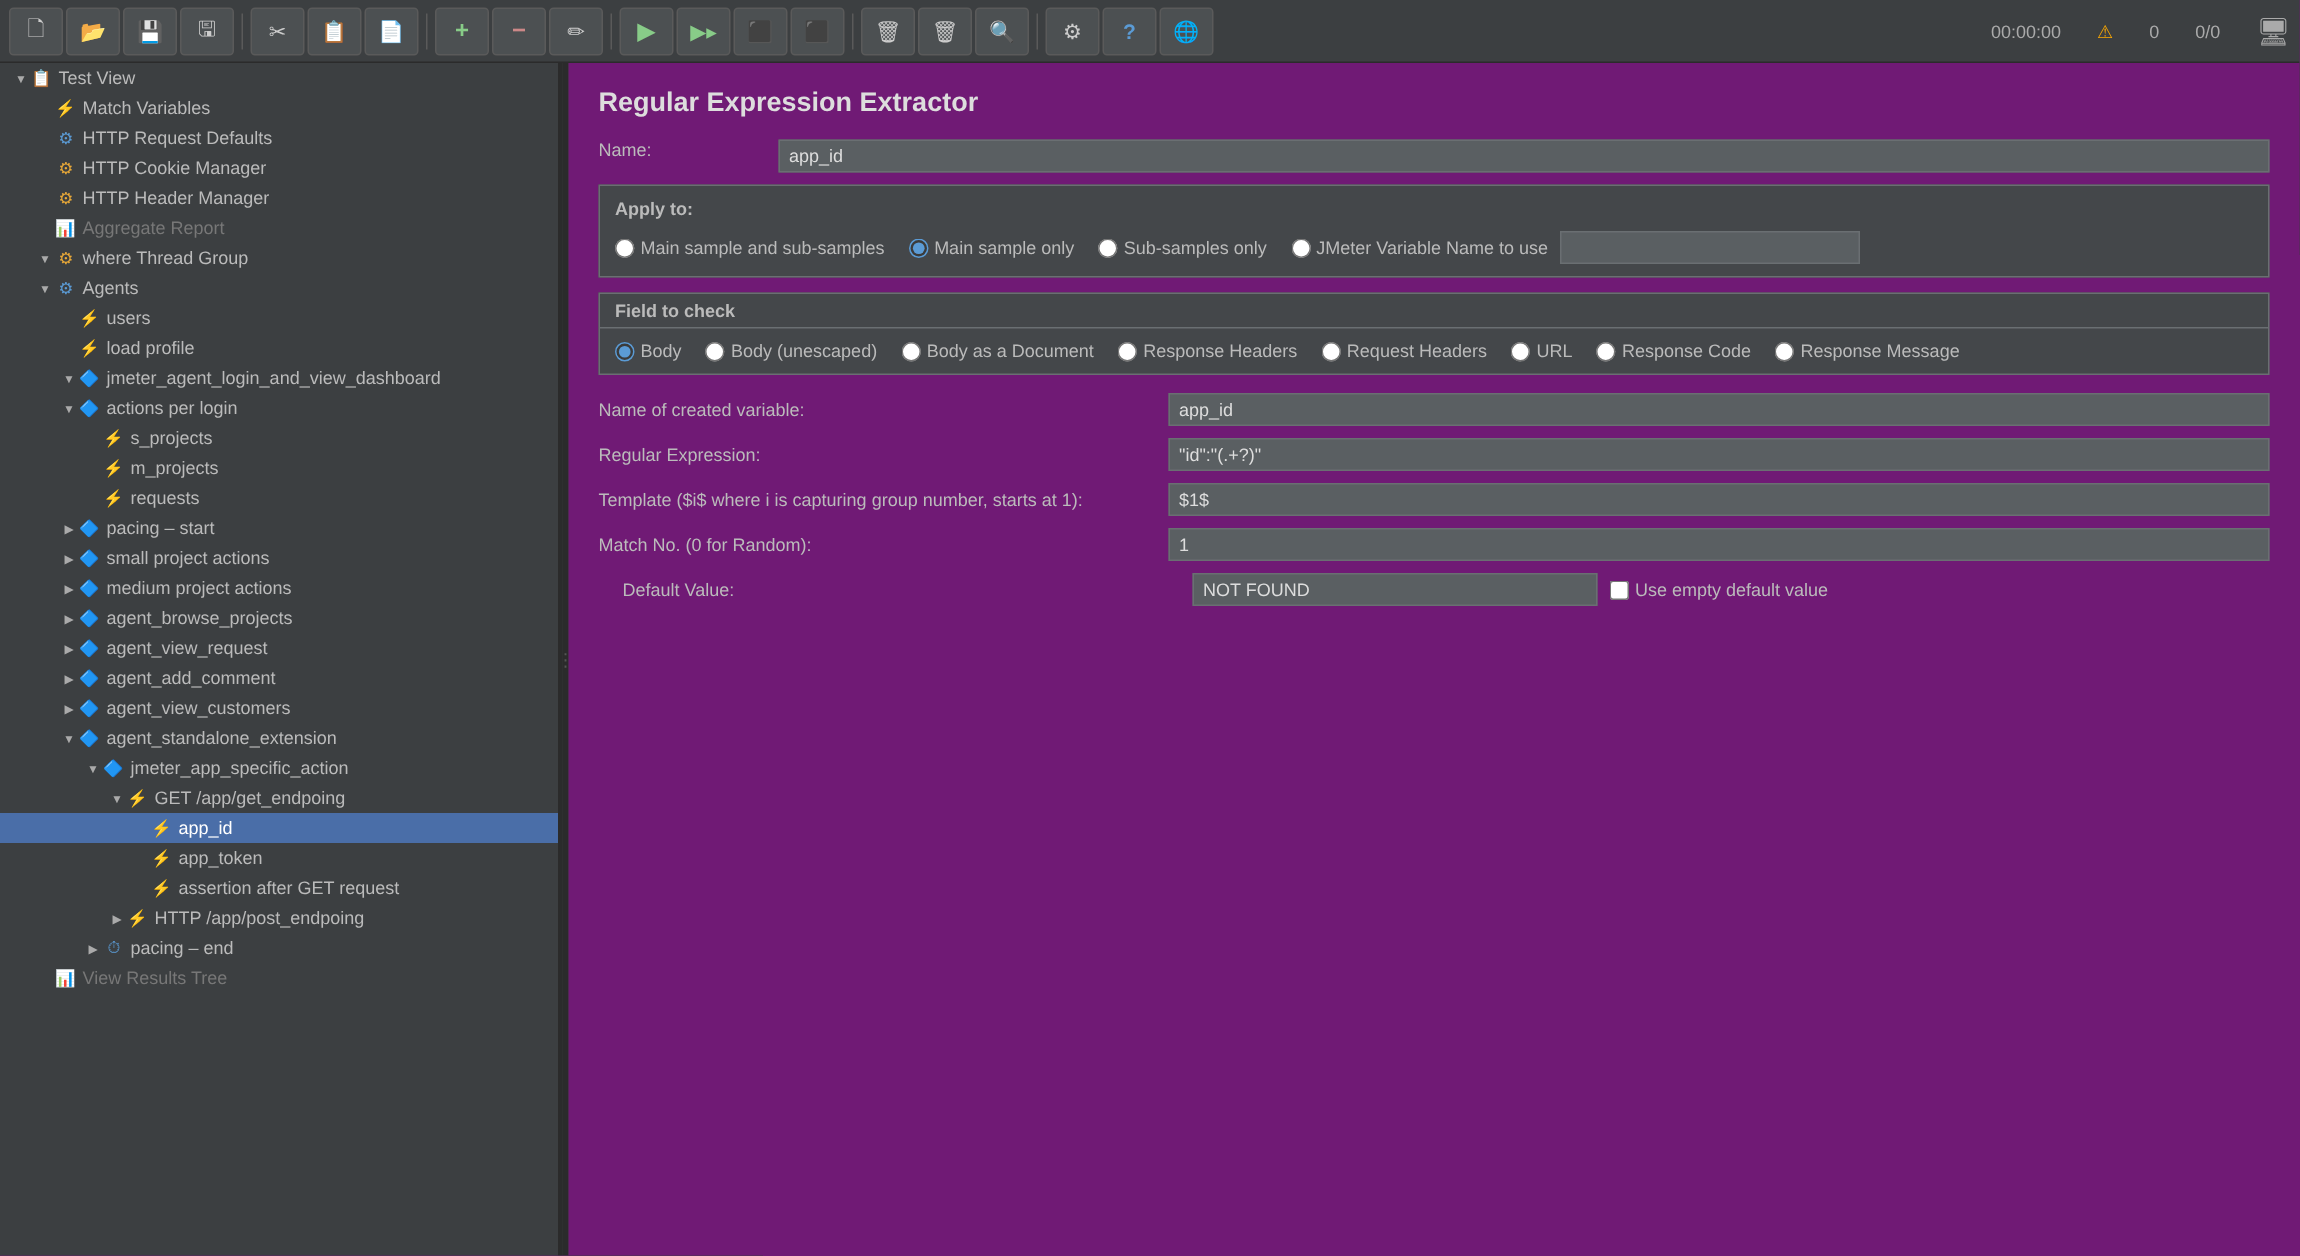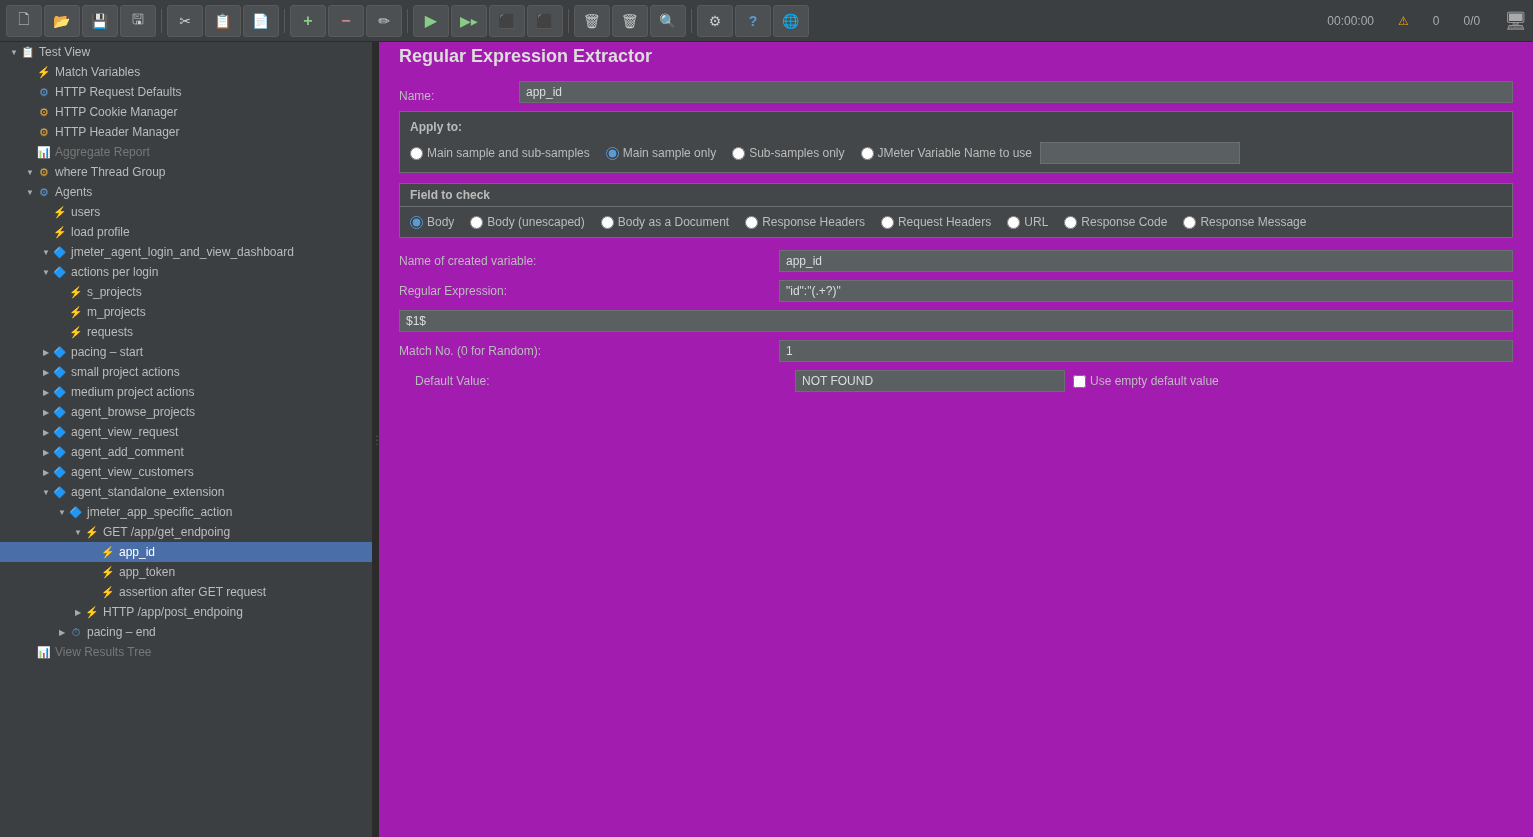--- a/index.html
+++ b/index.html
@@ -130,35 +130,35 @@
     }
     .divider::after {
       content: '⋮';
       color: #555;
       font-size: 12px;
     }
 
     
     .content-panel {
       flex: 1;
-      background: #a21caf;
+      background: #701a75;
       overflow-y: auto;
-      padding: 4px 20px;
+      padding: 16px 20px;
     }
 
     .panel-title {
       font-size: 18px;
       font-weight: bold;
       color: #dddddd;
       margin-bottom: 14px;
     }
 
     .form-row {
       display: flex;
-      align-items: flex-end;
+      align-items: flex-start;
       margin-bottom: 8px;
     }
     .form-label {
       width: 120px;
       color: #bbbbbb;
       font-size: 12px;
       flex-shrink: 0;
     }
     .form-input {
       flex: 1;
@@ -624,20 +624,21 @@
       <span class="named-var-label">Name of created variable:</span>
       <input class="named-var-input" type="text" value="app_id" style="">
     </div>
 
     <div class="named-var-row">
       <span class="named-var-label">Regular Expression:</span>
       <input class="named-var-input" type="text" value="&quot;id&quot;:&quot;(.+?)&quot;" style="">
     </div>
 
     <div class="named-var-row">
+      <span class="named-var-label">Template ($i$ where i is capturing group number, starts at 1):</span>
       <input class="named-var-input" type="text" value="$1$" style="">
     </div>
 
     <div class="named-var-row">
       <span class="named-var-label">Match No. (0 for Random):</span>
       <input class="named-var-input" type="text" value="1" style="">
     </div>
 
     <div class="default-value-row">
       <span class="default-value-label">Default Value:</span>

